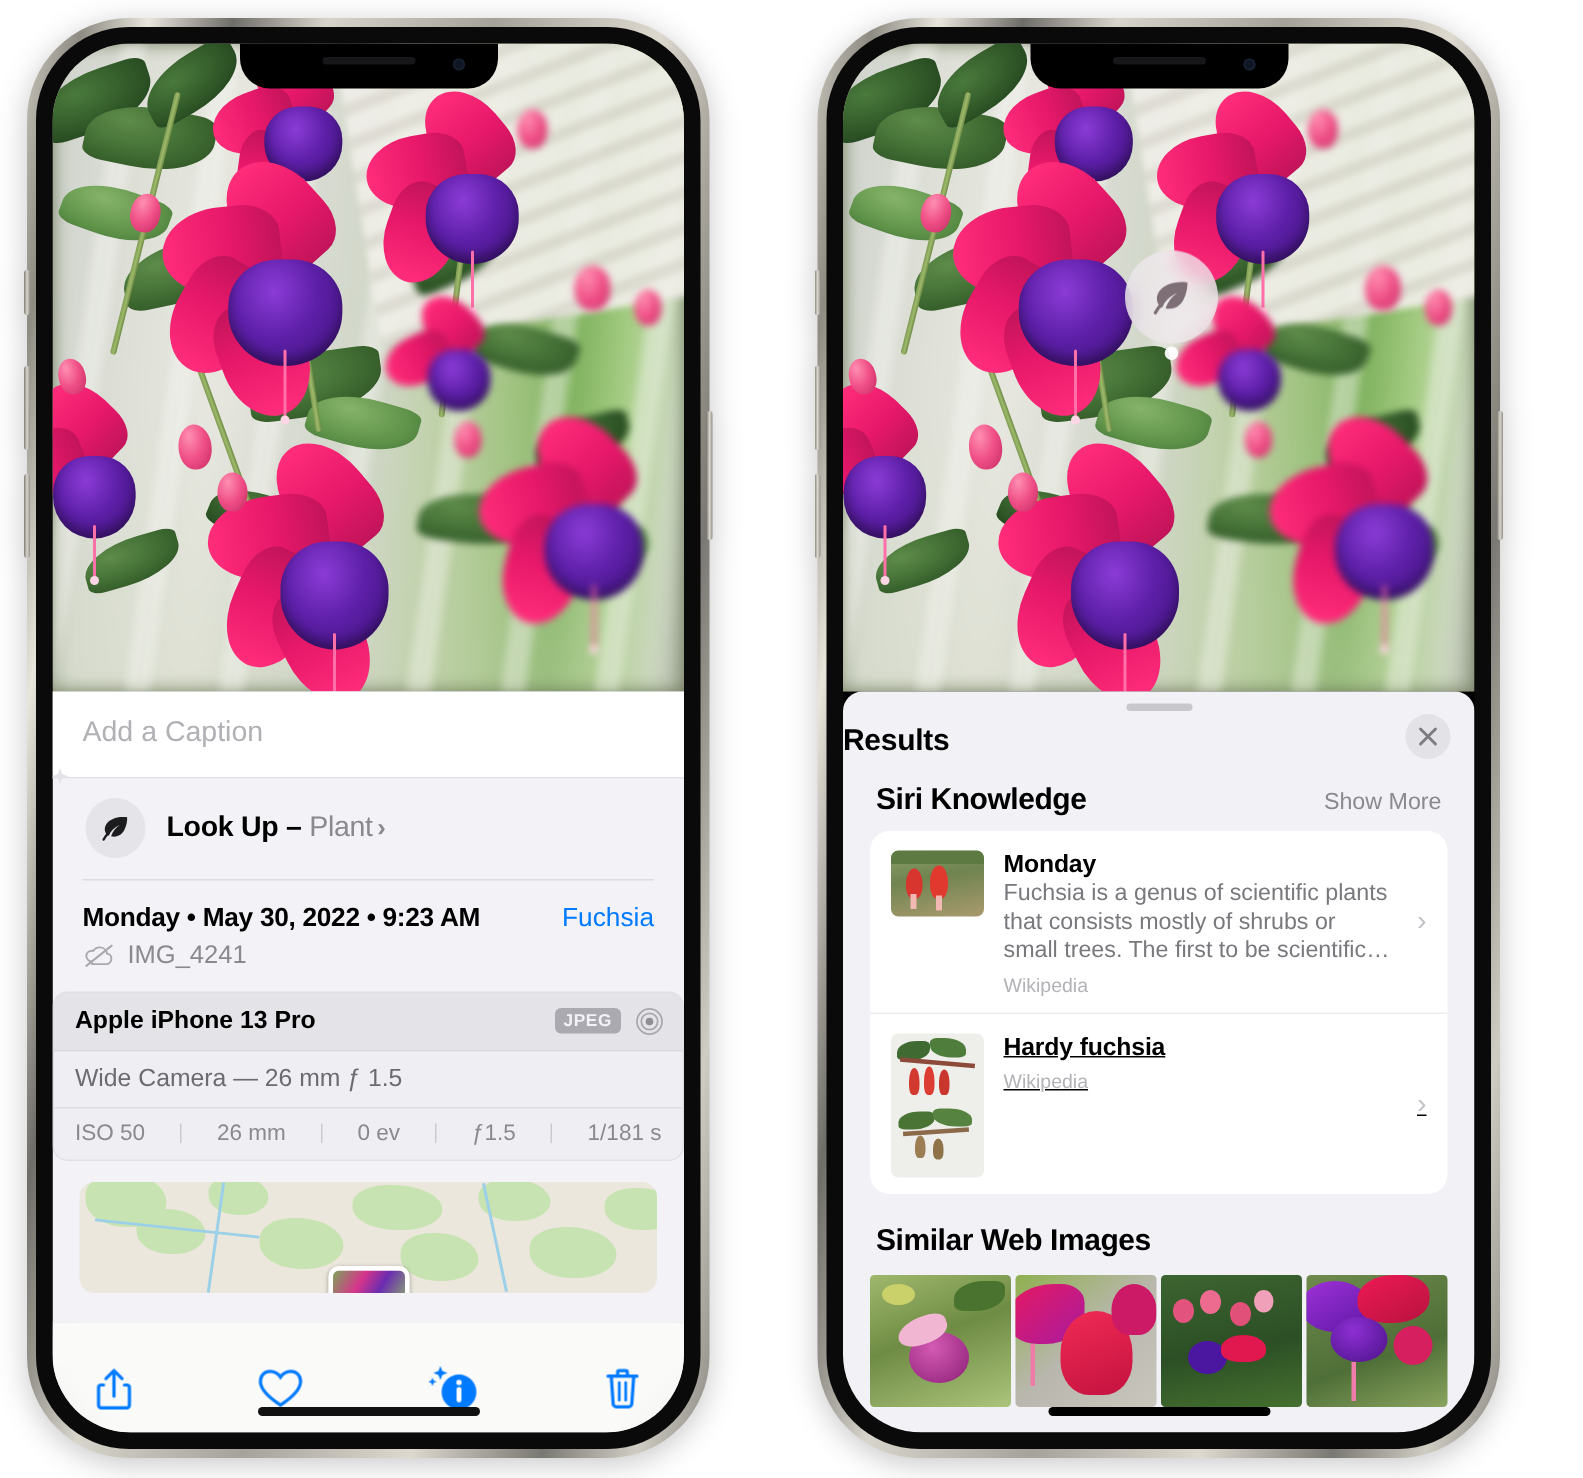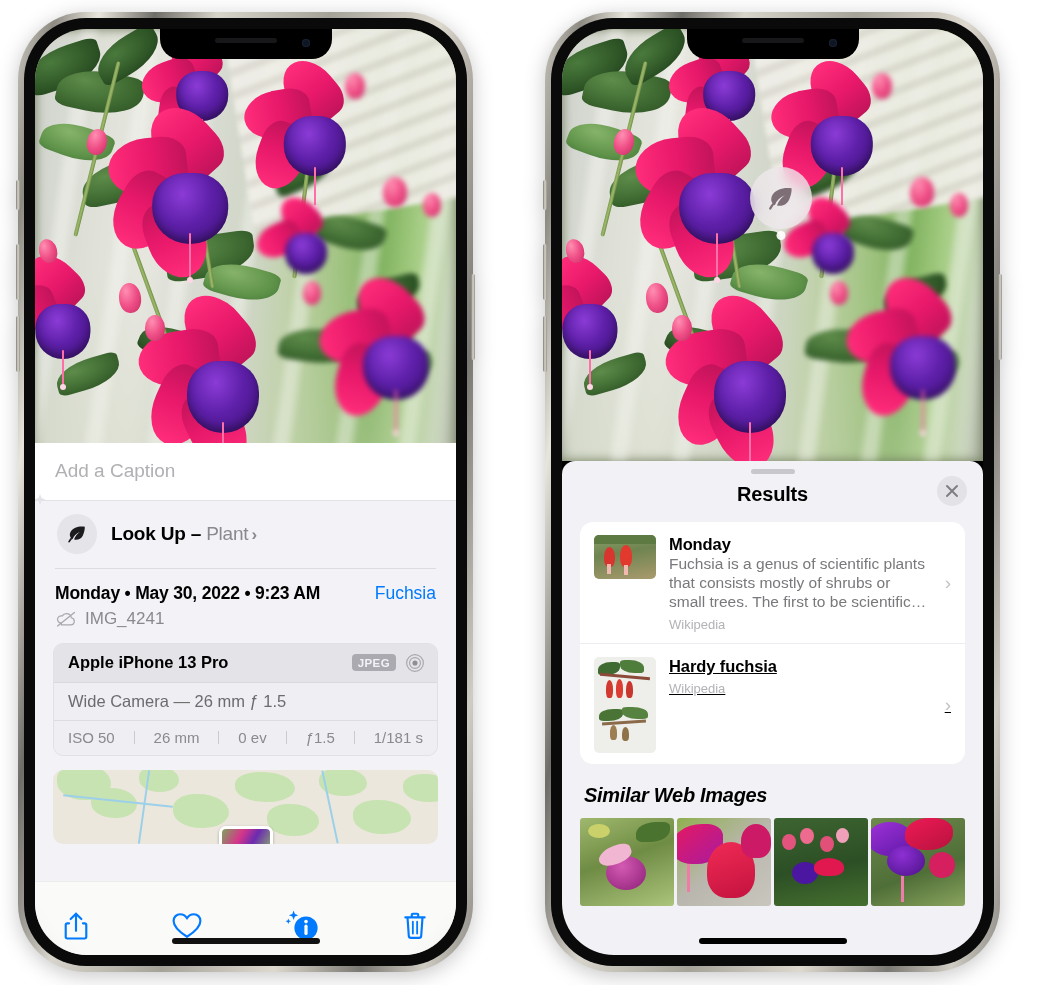--- a/index.html
+++ b/index.html
@@ -183,21 +183,21 @@
   .date-row {
     display:flex; align-items:baseline; justify-content:space-between;
     padding: 14px 20px 0 20px;
   }
   .date-text { font-size: 17.5px; font-weight: bold; color:#000; letter-spacing:-.2px; }
   .adjust-link { font-size: 17.5px; color:#007aff; }
   .file-row { display:flex; align-items:center; gap:8px; padding: 5px 20px 14px 20px; }
   .file-name { font-size:17px; color:#8a8a8e; }
 
   .meta-card {
-    margin: 0 18px; border-radius: 10px; overflow:hidden;
+    margin: 0 0; border-radius: 10px; overflow:hidden;
     background:#eaeaef; border: .5px solid #e0e0e6;
   }
   .meta-head {
     display:flex; align-items:center; justify-content:space-between;
     background:#e3e3e8; padding: 9px 12px 9px 14px;
     border-bottom:.5px solid #d8d8de;
   }
   .meta-device { font-size:16.5px; font-weight:bold; color:#000; }
   .meta-head-right { display:flex; align-items:center; gap:9px; }
   .tag-jpeg {
@@ -249,21 +249,21 @@
   
   .sheet-right {
     position:absolute; left:0; right:0; bottom:0;
     background:#f1f1f6;
     border-radius: 13px 13px 0 0;
     z-index: 20;
     overflow: hidden;
   }
   .grabber { width:44px; height:5px; border-radius:3px; background:#c7c7cc; margin: 8px auto 0 auto; }
   .results-head {
-    position:relative; display:flex; align-items:center; justify-content:center;
+    position:relative; display:flex; align-items:center; 
     padding: 9px 0 16px 0;
   }
   .results-title { font-size:20px; font-weight:bold; color:#000; letter-spacing:-.2px; }
   .close-btn {
     position:absolute; right:16px; top:2px;
     width:30px; height:30px; border-radius:50%;
     background:#e2e2e7; display:flex; align-items:center; justify-content:center;
     border:none; cursor:pointer;
   }
   .sec-head {
@@ -389,21 +389,21 @@
           <div class="bud" style="left:52px;  top:100px; width:20px; height:26px; transform:rotate(12deg);"></div>
           <div class="bud" style="left:84px;  top:254px; width:22px; height:30px; transform:rotate(-6deg);"></div>
           <div class="bud" style="left:110px; top:286px; width:20px; height:26px;"></div>
           <div class="bud blur-soft" style="left:310px; top:44px;  width:20px; height:26px;"></div>
           <div class="bud blur-soft" style="left:348px; top:148px; width:24px; height:30px;"></div>
           <div class="bud blur-soft" style="left:388px; top:164px; width:18px; height:24px;"></div>
           <div class="bud blur-soft" style="left:268px; top:252px; width:18px; height:24px;"></div>
           <div class="bud" style="left:4px; top:210px; width:18px; height:24px; transform:rotate(-14deg);"></div>
         </div>
 
-        <div class="sheet-left" style="top:414px;">
+        <div class="sheet-left" style="top:432px;">
 
           <div class="caption-row">
             <input class="caption-input" type="text" placeholder="Add a Caption" value="" style="">
           </div>
 
           <div class="lookup-row">
             <div class="sparkles">
               <svg width="26" height="26" viewBox="0 0 26 26">
                 <path d="M17 3 l1.5 4 4 1.5 -4 1.5 -1.5 4 -1.5 -4 -4 -1.5 4 -1.5 z" fill="#e3e3e8"></path>
                 <path d="M8.5 12 l.9 2.4 2.4 .9 -2.4 .9 -.9 2.4 -.9 -2.4 -2.4 -.9 2.4 -.9 z" fill="#e8e8ed"></path>
@@ -630,20 +630,24 @@
 
           <div class="results-head">
             <div class="results-title">Results</div>
             <button class="close-btn">
               <svg width="16" height="16" viewBox="0 0 16 16">
                 <path d="M3 3 L13 13 M13 3 L3 13" stroke="#7c7c81" stroke-width="1.9" stroke-linecap="round"></path>
               </svg>
             </button>
           </div>
 
+          <div class="sec-head">
+            <div class="sec-title">Siri Knowledge</div>
+            <div class="sec-action">Show More</div>
+          </div>
 
           <div class="know-card">
 
             <div class="know-item">
               <div class="thumb t1" style="background:linear-gradient(170deg,#8aa06a 0%,#6f8450 40%,#a99a6e 100%);">
                 <div style="position:absolute;left:10px;top:12px;width:11px;height:20px;background:#d8352e;border-radius:50% 50% 40% 40%;"></div>
                 <div style="position:absolute;left:26px;top:10px;width:12px;height:22px;background:#e2392f;border-radius:50% 50% 40% 40%;"></div>
                 <div style="position:absolute;left:13px;top:29px;width:4px;height:10px;background:#f2b8b2;"></div>
                 <div style="position:absolute;left:30px;top:30px;width:4px;height:10px;background:#f2b8b2;"></div>
                 <div style="position:absolute;left:0;top:0;width:62px;height:9px;background:#5c7a42;"></div>
@@ -672,21 +676,21 @@
               </div>
               <div class="know-body">
                 <div class="know-title">Hardy fuchsia</div>
                 <div class="know-src">Wikipedia</div>
               </div>
               <div class="know-chev">›</div>
             </div>
 
           </div>
 
-          <div class="sec-head" style="padding-top:20px;font-style:italic;">
+          <div class="sec-head" style="padding-top:20px;">
             <div class="sec-title">Similar Web Images</div>
           </div>
 
           <div class="webimgs">
             <div class="webimg" style="background:linear-gradient(160deg,#9fb86d 0%,#6f8c44 45%,#acc47c 100%);">
               <div style="position:absolute;left:26px;top:38px;width:40px;height:34px;background:radial-gradient(ellipse at 40% 30%,#d45ab2,#8c1f78);border-radius:50%;"></div>
               <div style="position:absolute;left:18px;top:28px;width:34px;height:18px;background:#f0b6d2;border-radius:60% 40% 50% 50%;transform:rotate(-20deg);"></div>
               <div style="position:absolute;left:8px;top:6px;width:22px;height:14px;background:#cbd16a;border-radius:50%;"></div>
               <div style="position:absolute;left:56px;top:4px;width:34px;height:20px;background:#49732f;border-radius:60% 20% 60% 20%;"></div>
             </div>

